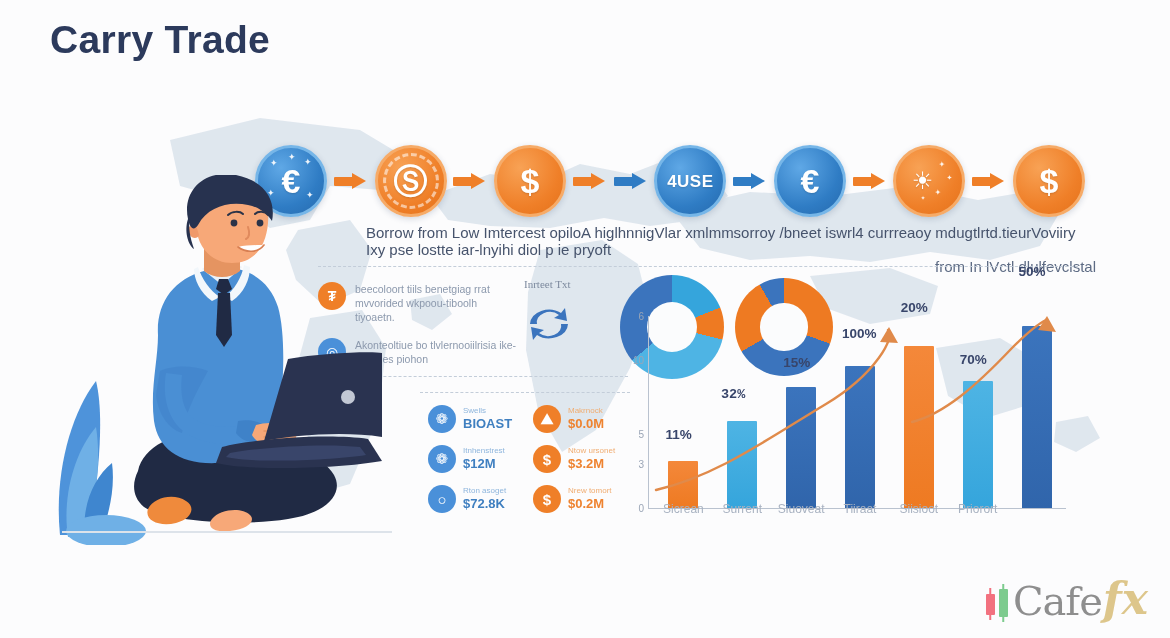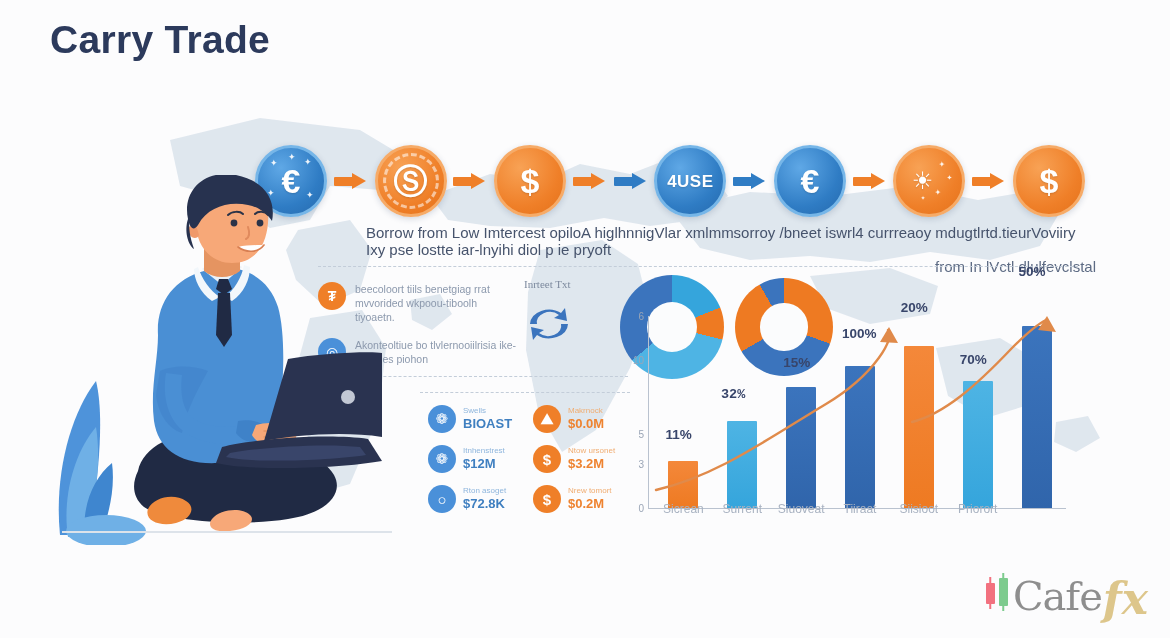--- a/index.html
+++ b/index.html
@@ -116,21 +116,21 @@
   .xlab span{flex:1;text-align:center;font-size:12px;color:#a8b2c1;}
   .pctlab{position:absolute;font-size:13.5px;font-weight:bold;color:#38456a;white-space:nowrap;}
   .trend{position:absolute;left:0;top:0;width:448px;height:245px;pointer-events:none;}
 
   
   .person{position:absolute;left:52px;top:175px;width:330px;height:370px;}
   .person svg{width:100%;height:100%;display:block;}
   .groundline{position:absolute;left:62px;top:531px;width:330px;height:2px;background:#dde3ea;}
 
   
-  .logo{position:absolute;right:22px;bottom:14px;display:flex;align-items:flex-start;gap:5px;}
+  .logo{position:absolute;right:22px;bottom:14px;display:flex;align-items:flex-end;gap:5px;}
   .candles{display:flex;align-items:flex-end;gap:4px;height:40px;}
   .cwrap{position:relative;width:9px;height:40px;}
   .cwick{position:absolute;left:50%;transform:translateX(-50%);width:1.5px;background:inherit;}
   .cbody{position:absolute;left:0;width:9px;border-radius:1px;}
   .logotext{font-size:40px;color:#8e8e8e;letter-spacing:-1px;font-family:"DejaVu Serif",serif;font-weight:300;}
   .logofx{font-size:44px;color:#ddc68b;font-style:italic;font-family:"DejaVu Serif",serif;font-weight:bold;margin-left:-4px;}
 </style>
 </head>
 <body>
 

